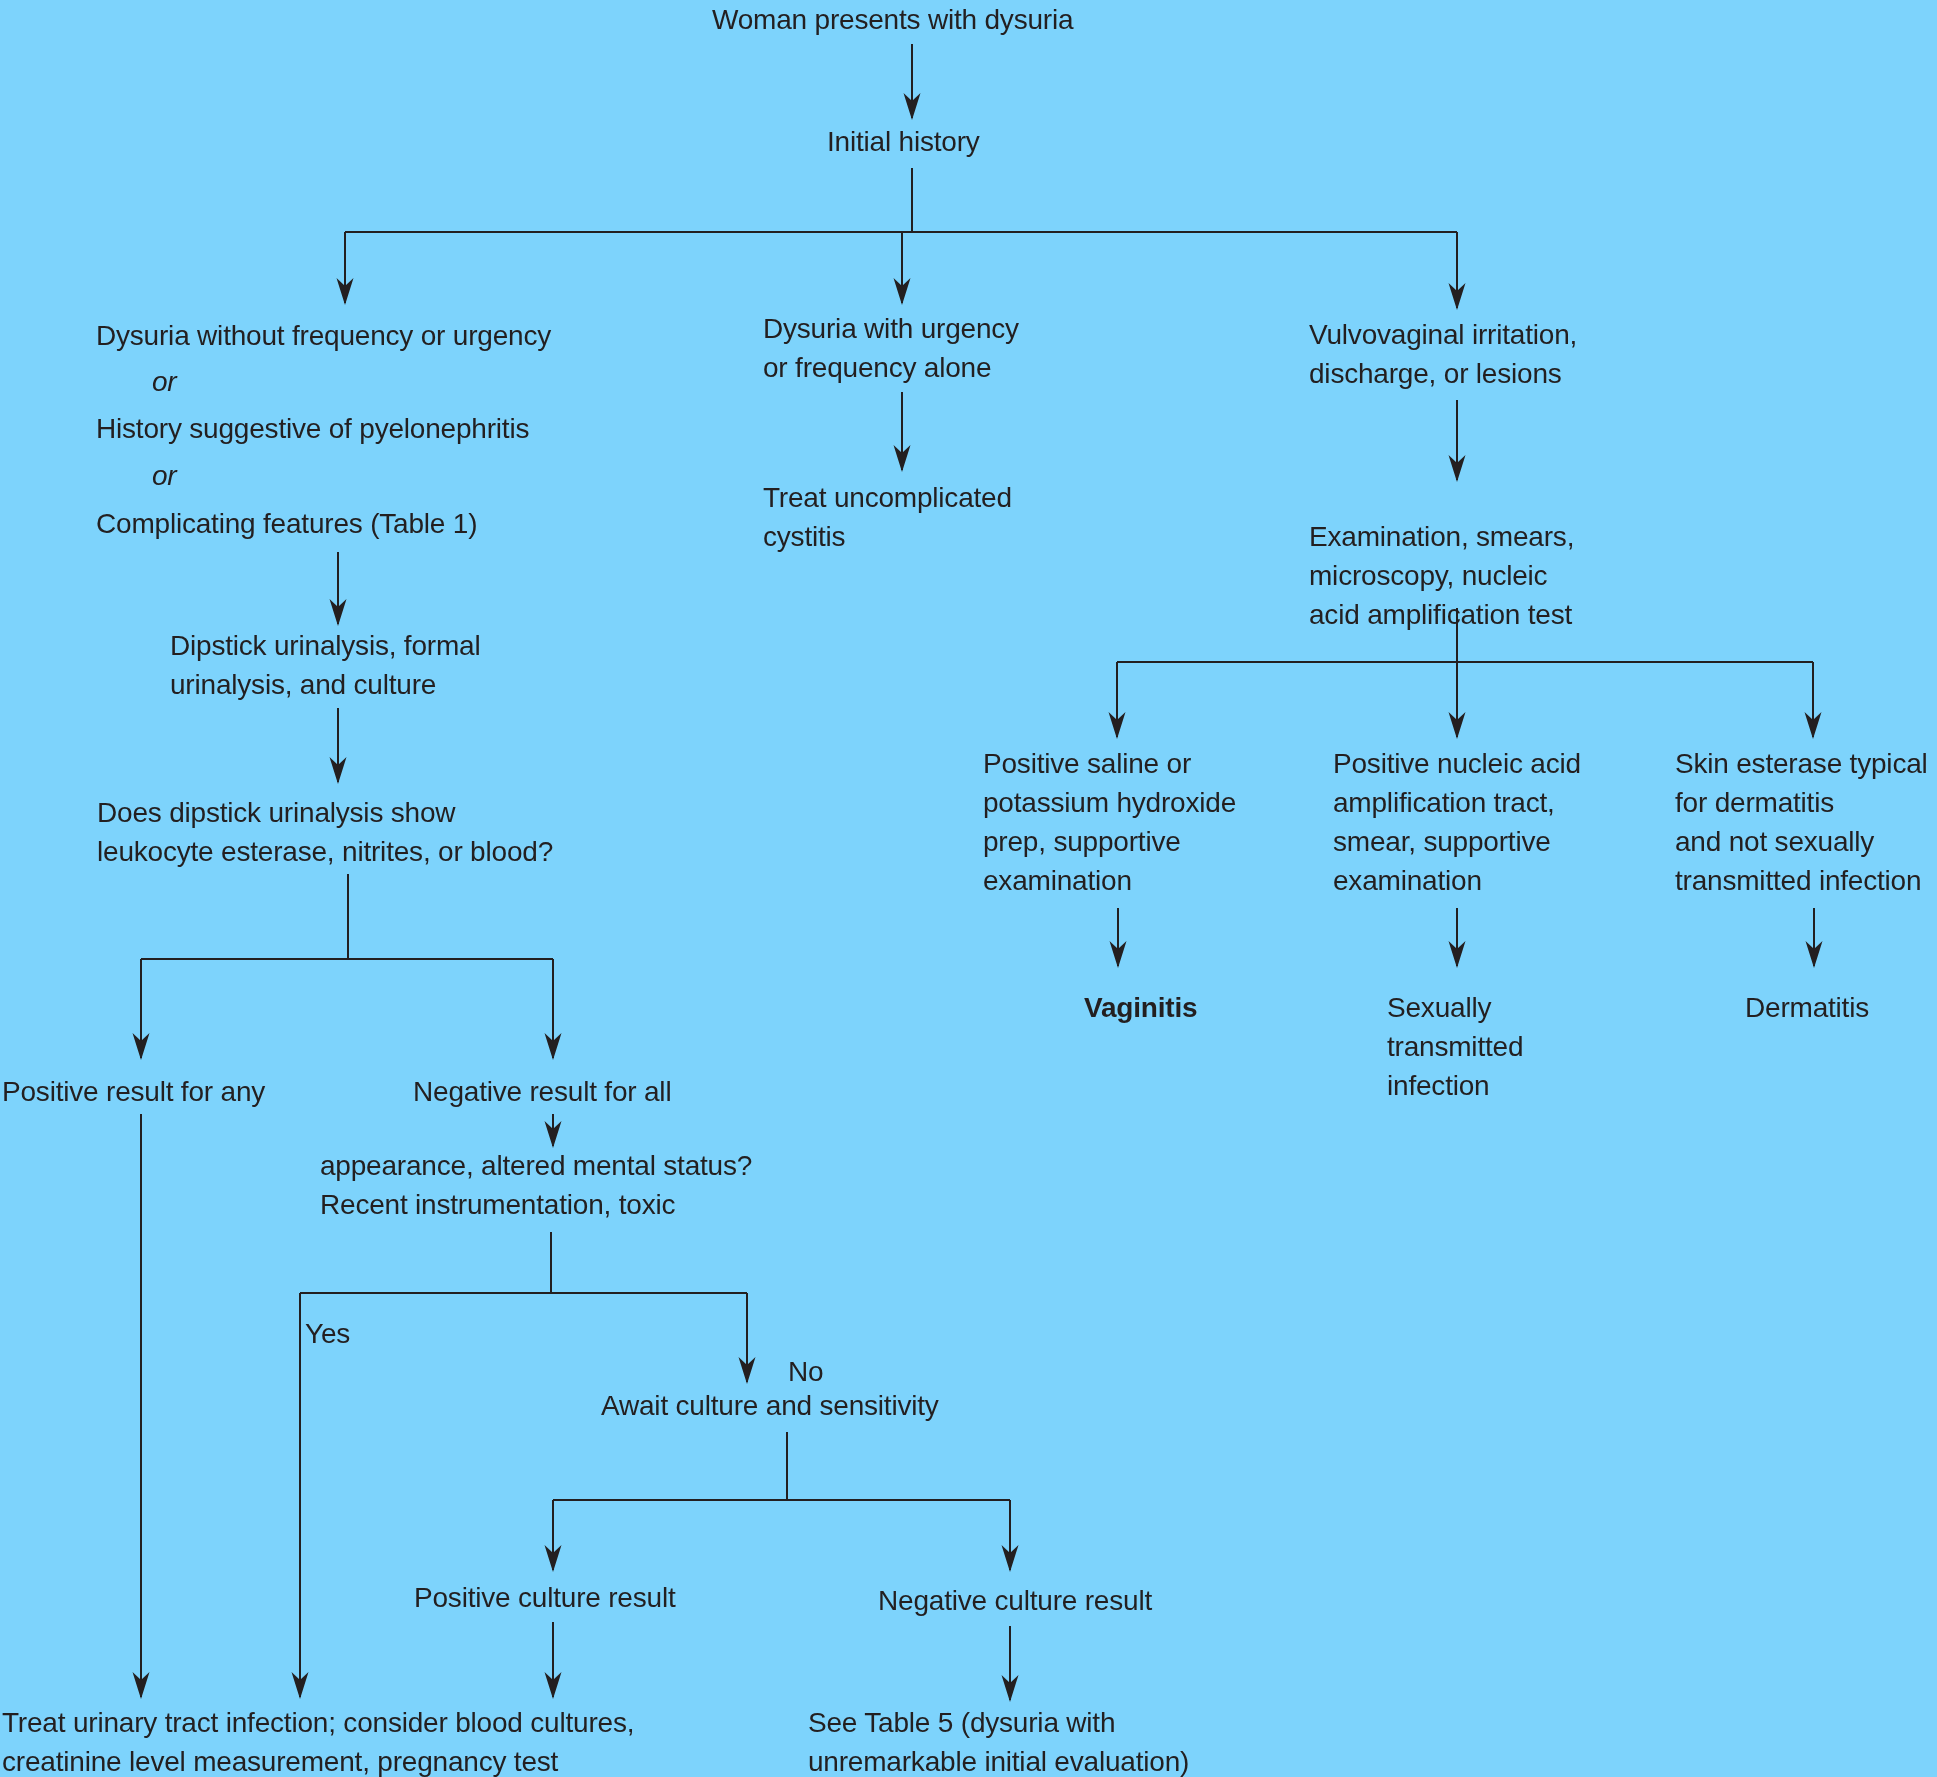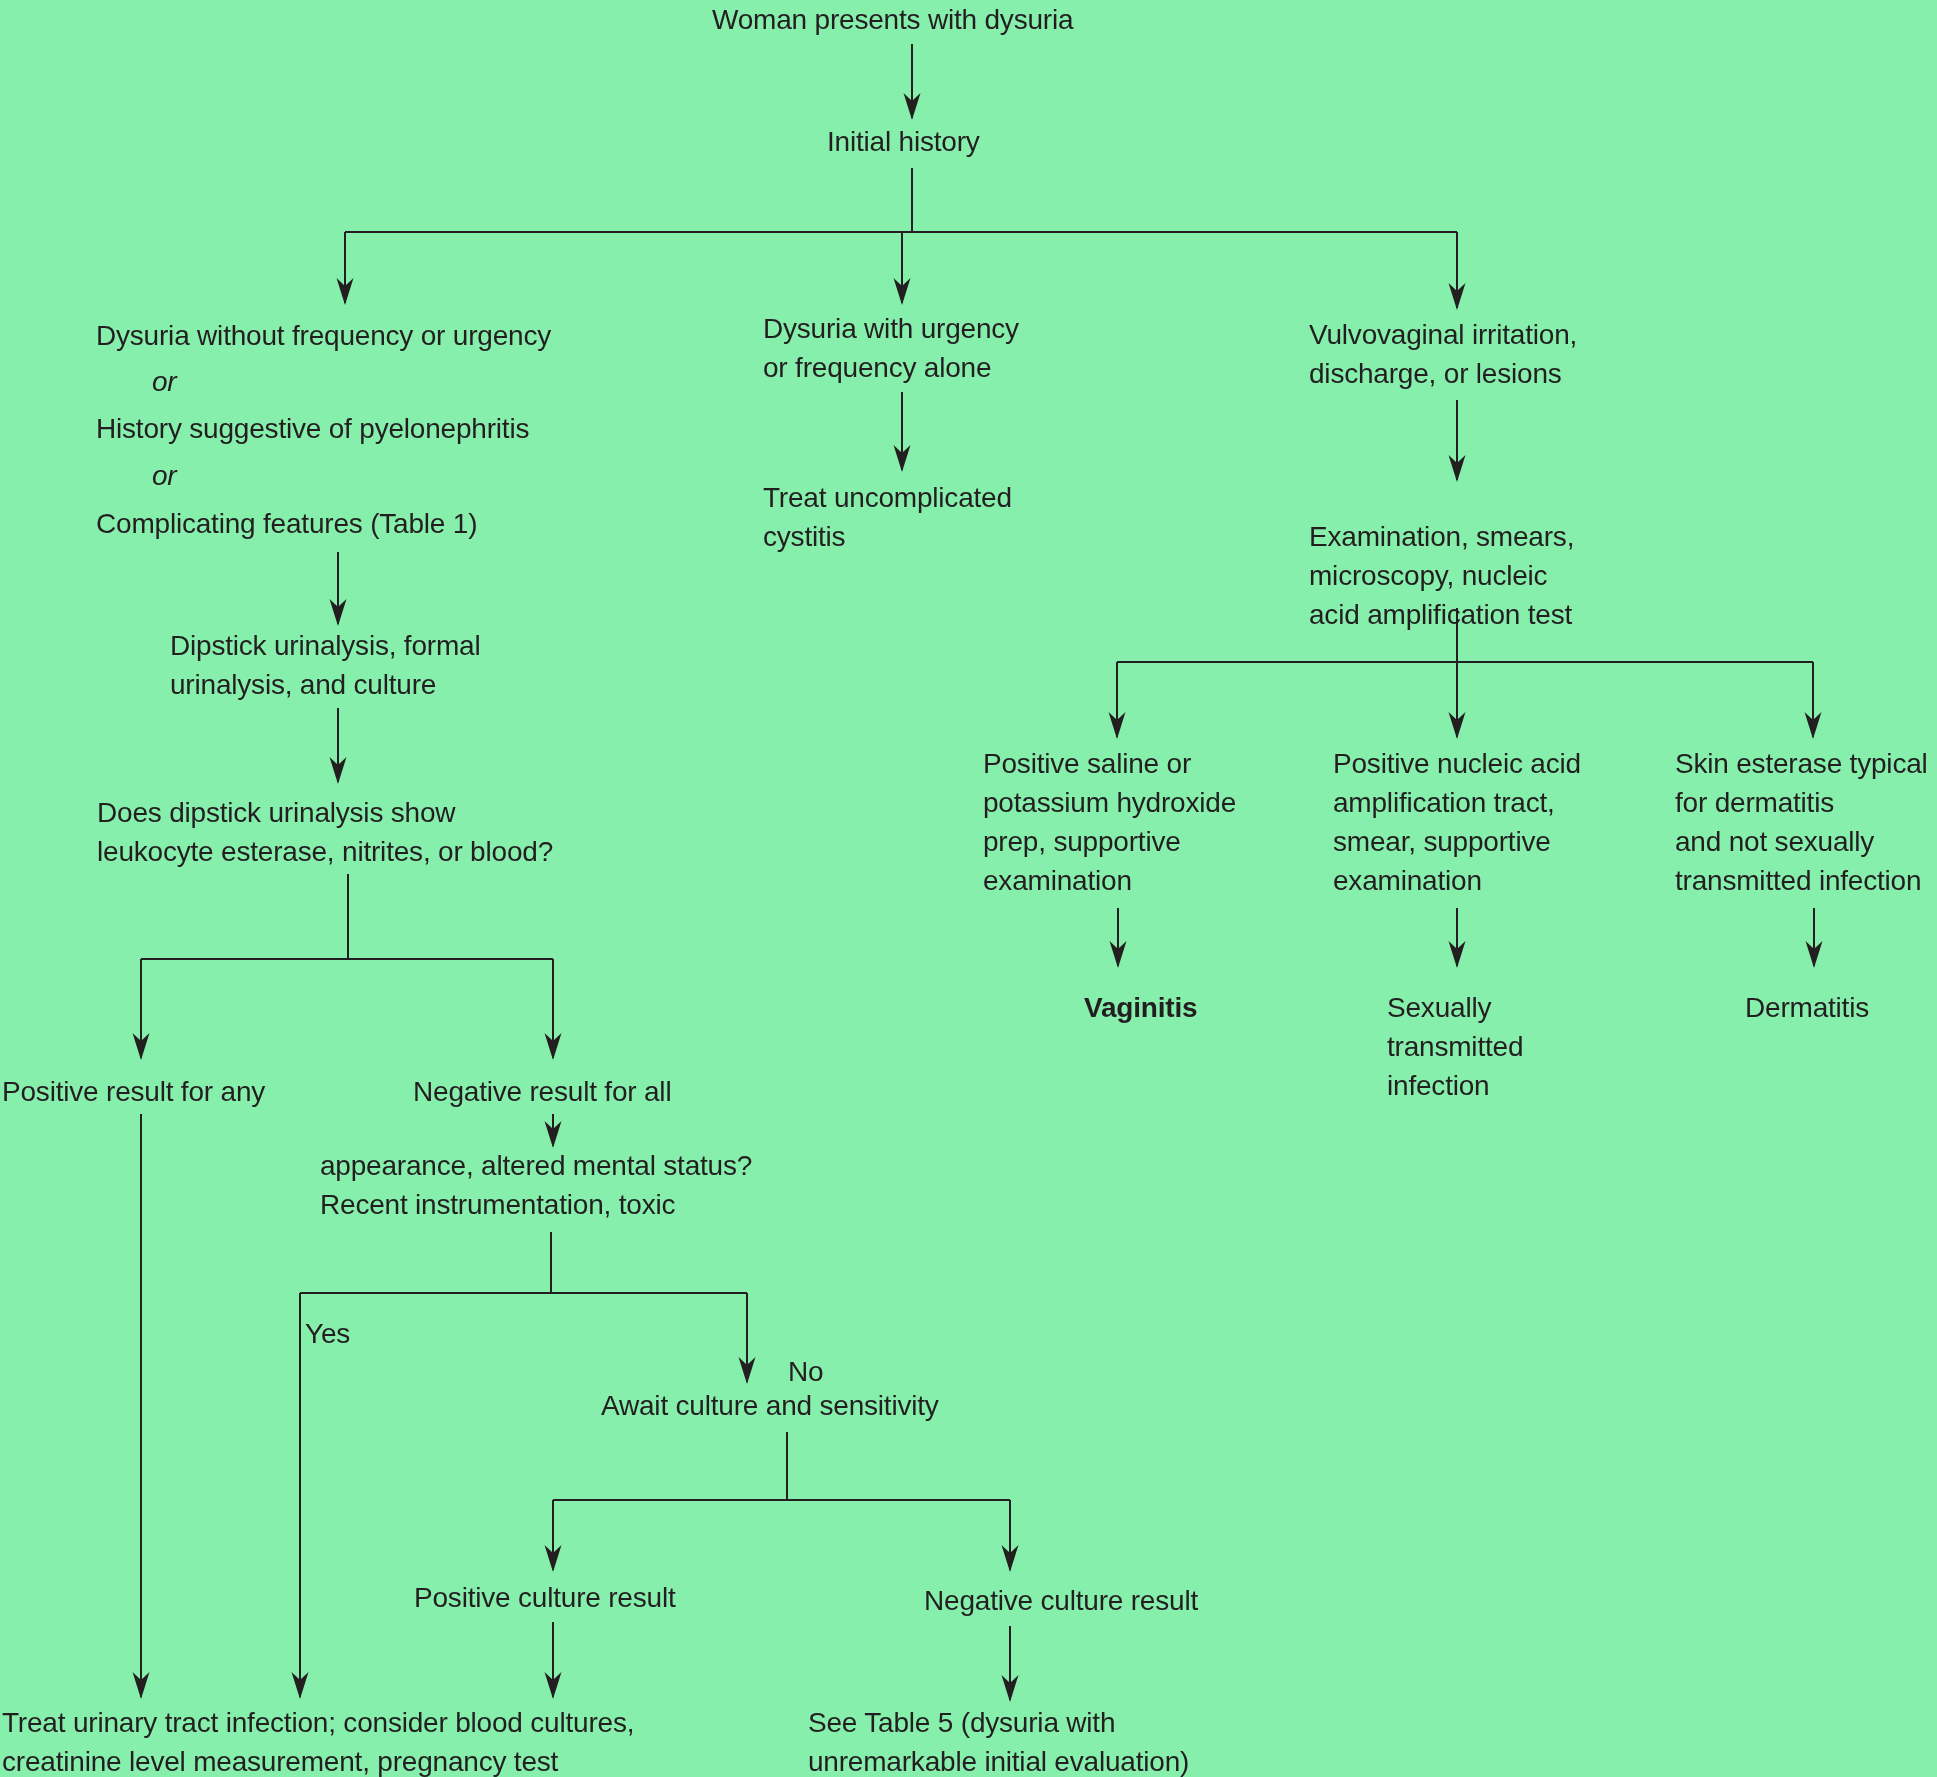--- a/index.html
+++ b/index.html
@@ -4,21 +4,21 @@
 <style>
   html, body {
     margin: 0;
     padding: 0;
     background: #ffffff;
   }
   #canvas {
     position: relative;
     width: 1937px;
     height: 1777px;
-    background: #86efac;
+    background: #7dd3fc;
     overflow: hidden;
     font-family: "Liberation Sans", "DejaVu Sans", sans-serif;
   }
   #edge-layer {
     position: absolute;
     left: 0;
     top: 0;
     width: 1937px;
     height: 1777px;
   }
@@ -136,21 +136,21 @@
       </div>
       <div class="node" style="left: 788px; top: 1308px; margin-top: 44px;">
         <div>No</div>
       </div>
       <div class="node" style="left: 601px; top: 1386px;">
         <div>Await culture and sensitivity</div>
       </div>
       <div class="node" style="left: 414px; top: 1578px;">
         <div>Positive culture result</div>
       </div>
-      <div class="node" style="left: 878px; top: 1581px; margin-left: 46px;">
+      <div class="node" style="left: 878px; top: 1581px;">
         <div>Negative culture result</div>
       </div>
       <div class="node" style="left: 2px; top: 1703px;">
         <div>Treat urinary tract infection; consider blood cultures,</div>
         <div>creatinine level measurement, pregnancy test</div>
       </div>
       <div class="node" style="left: 808px; top: 1703px;">
         <div>See Table 5 (dysuria with</div>
         <div>unremarkable initial evaluation)</div>
       </div>

